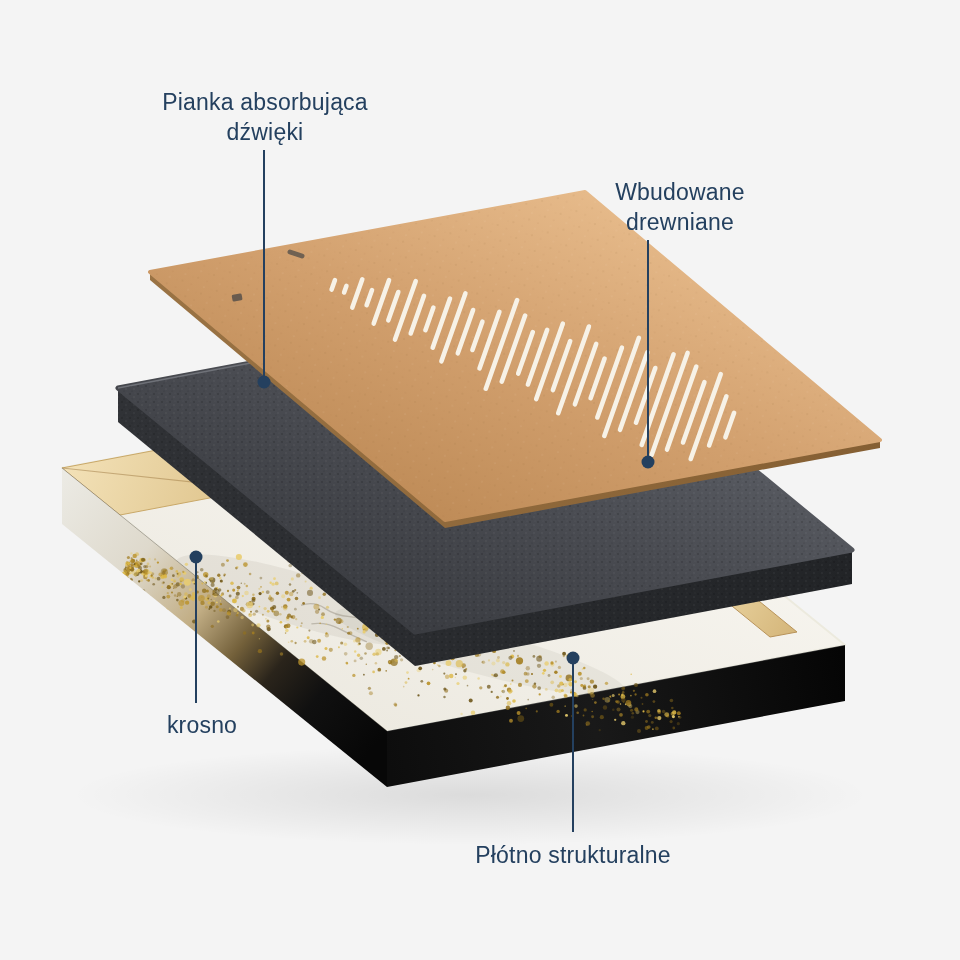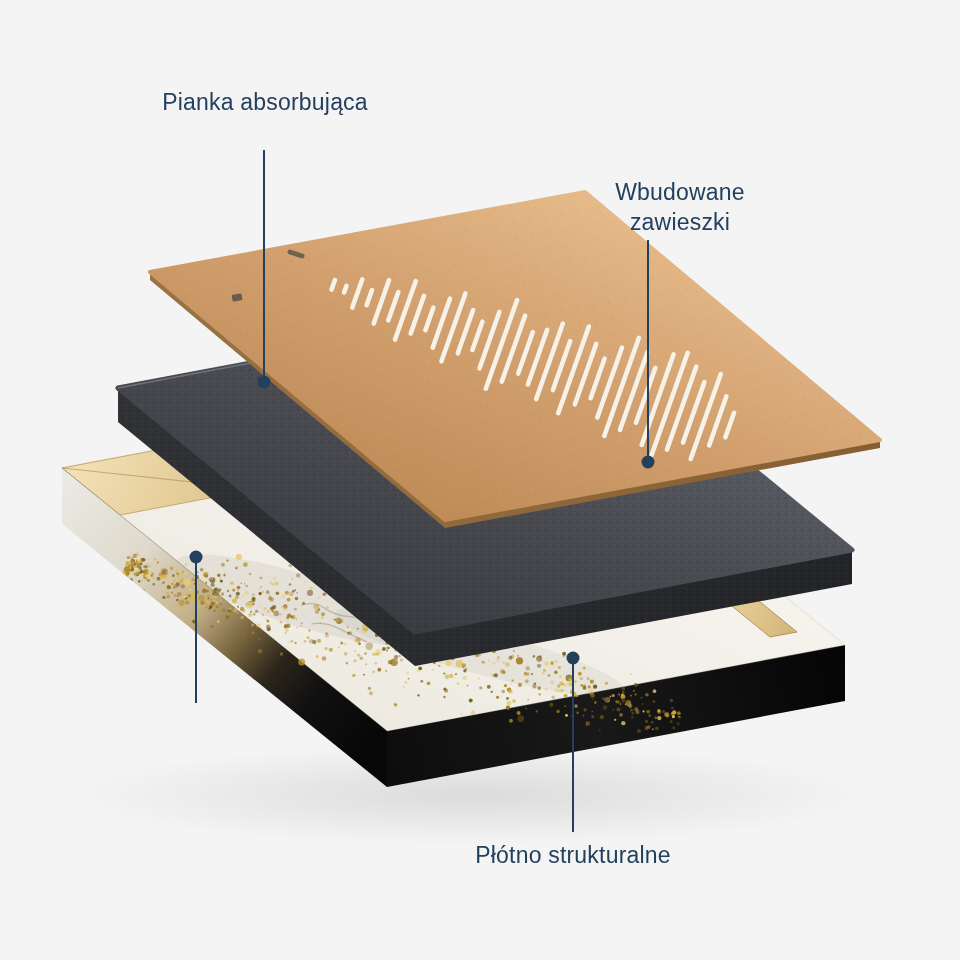--- a/index.html
+++ b/index.html
@@ -969,26 +969,28 @@
           <line x1="709.1" y1="445.4" x2="726.4" y2="396.3" stroke="#f7f2e7" stroke-width="4.6" stroke-linecap="round"></line>
           <line x1="725.4" y1="437.3" x2="734.1" y2="412.8" stroke="#f7f2e7" stroke-width="4.6" stroke-linecap="round"></line>
         </g>
       <line x1="290" y1="252" x2="302" y2="256" stroke="#5f574d" stroke-width="5" stroke-linecap="round" opacity="0.85"></line>
       <rect x="232" y="294" width="10" height="7" rx="1.5" fill="#57504a" opacity="0.85" transform="rotate(-10 237 297)"></rect>
     </g>
   </svg>
 
   <div class="callout" id="callout-foam">
     <span>Pianka absorbująca</span>
+    <span>dźwięki</span>
   </div>
   <div class="callout" id="callout-hangers">
     <span>Wbudowane</span>
-    <span>zawieszki</span>
+    <span>drewniane</span>
   </div>
   <div class="callout" id="callout-frame">
+    <span>krosno</span>
   </div>
   <div class="callout" id="callout-canvas">
     <span>Płótno strukturalne</span>
   </div>
 
   <div class="lead" id="lead-foam"></div>
   <div class="lead" id="lead-hangers"></div>
   <div class="lead" id="lead-frame"></div>
   <div class="lead" id="lead-canvas"></div>
   <div class="dot" id="dot-foam"></div>

